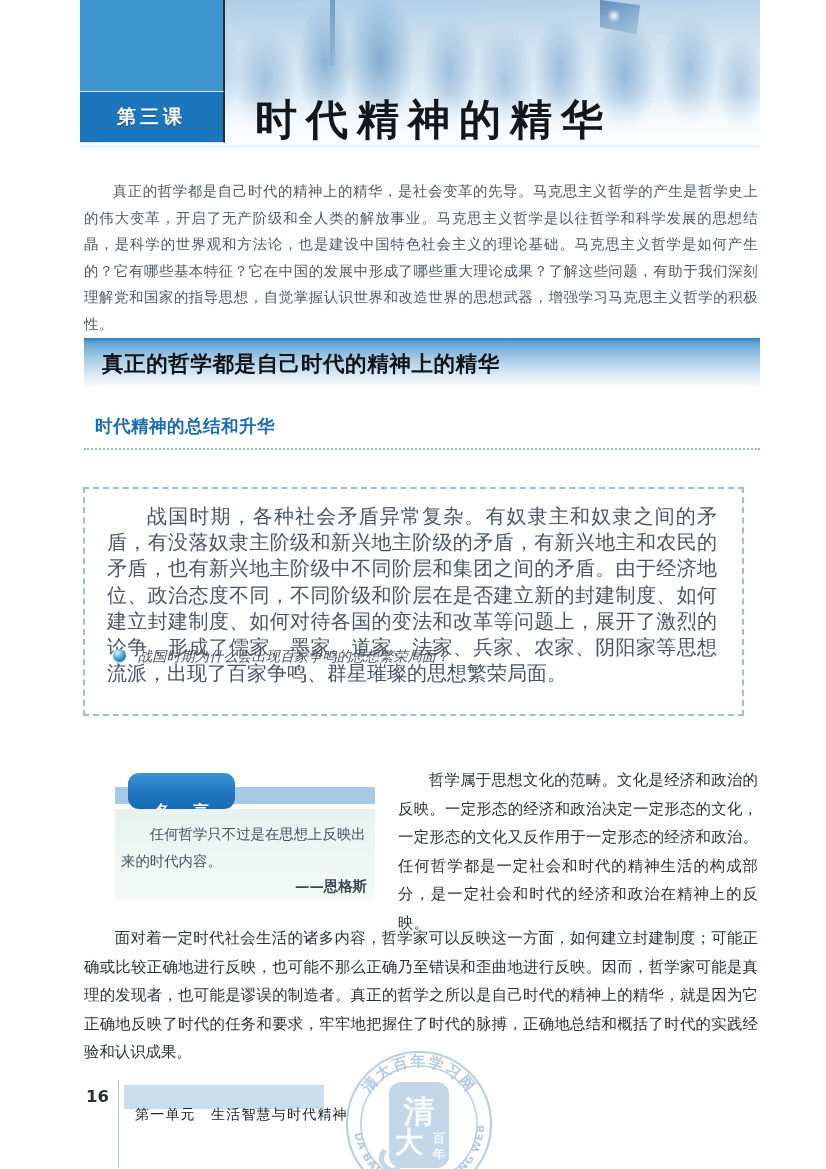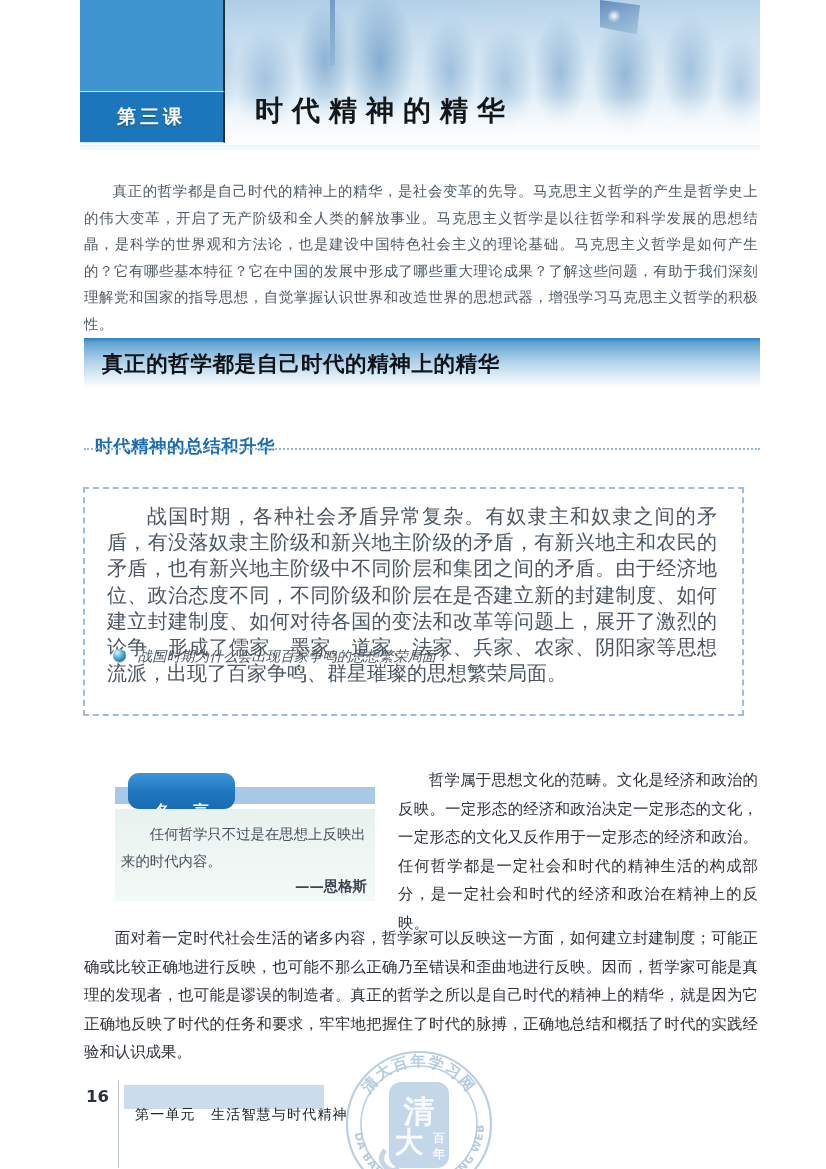--- a/index.html
+++ b/index.html
@@ -109,21 +109,21 @@
     font-size: 19px;
     letter-spacing: 4px;
     font-weight: 700;
     font-family: "DejaVu Serif", "Liberation Serif", serif;
     text-shadow: 0 1px 1px rgba(0,0,0,0.35);
   }
   .banner-title {
     position: absolute;
     left: 255px;
     top: 92px;
-    font-size: 28px;
+    font-size: 42px;
     font-weight: 700;
     letter-spacing: 9px;
     color: #13161a;
     font-family: "DejaVu Serif", "Liberation Serif", serif;
     white-space: nowrap;
   }
 
   
   .intro {
     position: absolute;
@@ -163,21 +163,20 @@
   
   .subsec {
     position: absolute;
     left: 95px;
     top: 414px;
     font-size: 17.5px;
     font-weight: 700;
     color: #1a6cb0;
     letter-spacing: 0.5px;
     font-family: "DejaVu Sans", "Liberation Sans", sans-serif;
-    margin-top: 20px;
   }
   .subsec-rule {
     position: absolute;
     left: 84px;
     top: 448px;
     width: 676px;
     height: 0;
     border-top: 2px dotted #93b9d8;
   }
 

